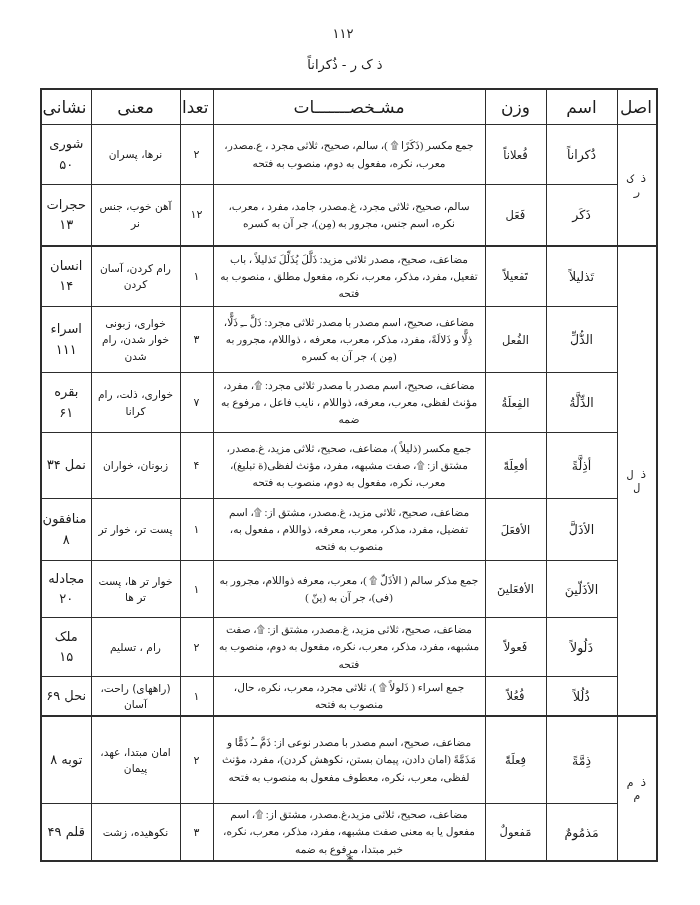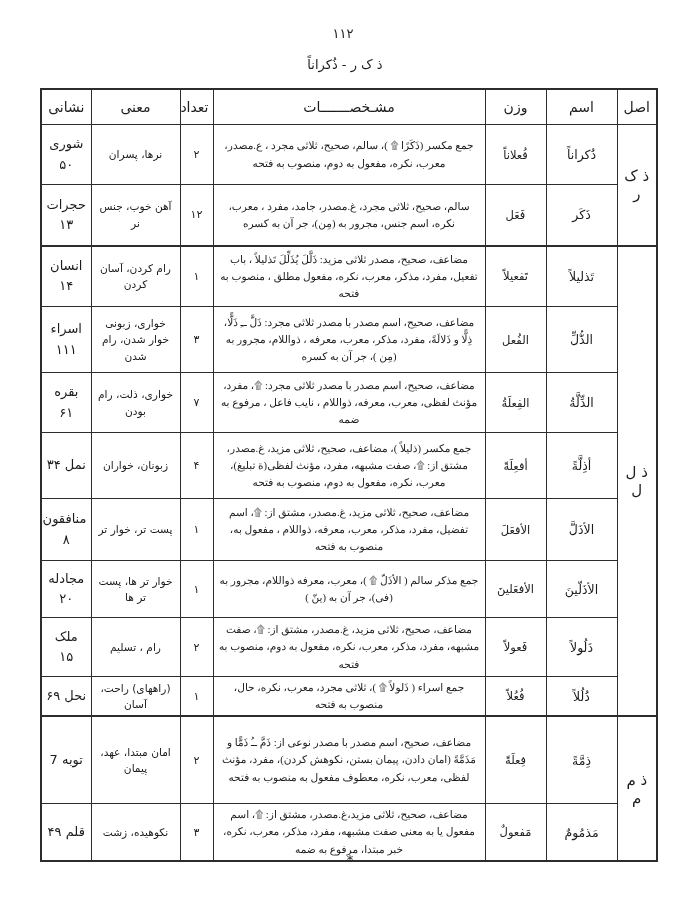--- a/index.html
+++ b/index.html
@@ -46,26 +46,27 @@
   table.morph td, table.morph th {
     border: 1px solid #2d2d2d;
     text-align: center;
     vertical-align: middle;
     padding: 2px 4px;
     font-weight: normal;
     overflow: hidden;
   }
   table.morph { border: 2px solid #2d2d2d; }
   tr.group-start td { border-top: 2px solid #2d2d2d; }
-  th.hdr { font-size: 14px; height: 30px; }
+  th.hdr { font-size: 17px; height: 30px; }
   td.root-cell {
     vertical-align: top;
     padding-top: 9px;
-    font-size: 15px;
+    font-size: 11px;
     letter-spacing: 1px;
+    font-family: Liberation Mono, monospace;
   }
   td.esm-cell  { font-size: 12.5px; }
   td.vazn-cell { font-size: 11.5px; }
   td.specs-cell {
     font-size: 10.6px;
     line-height: 1.62;
     padding: 3px 8px;
     font-family: Liberation Serif, serif;
   }
   td.count-cell { font-size: 11px; }
@@ -155,21 +156,21 @@
         <td class="count-cell">٣</td>
         <td class="meaning-cell">خواری، زبونی خوار شدن، رام شدن</td>
         <td class="ref-cell">اسراء ١١١</td>
       </tr>
 
       <tr style="height:60px">
         <td class="esm-cell">الذِّلَّةُ</td>
         <td class="vazn-cell">الفِعلَةُ</td>
         <td class="specs-cell">مضاعف، صحیح، اسم مصدر با مصدر ثلاثی مجرد: ۩، مفرد، مؤنث لفظی، معرب، معرفه، ذواللام ، نایب فاعل ، مرفوع به ضمه</td>
         <td class="count-cell">٧</td>
-        <td class="meaning-cell">خواری، ذلت، رام بودن</td>
+        <td class="meaning-cell">خواری، ذلت، رام کرانا</td>
         <td class="ref-cell">بقره ۶١</td>
       </tr>
 
       <tr style="height:66px">
         <td class="esm-cell">أذِلَّةً</td>
         <td class="vazn-cell">أفعِلَةً</td>
         <td class="specs-cell">جمع مکسر (ذلیلاً )، مضاعف، صحیح، ثلاثی مزید، غ.مصدر، مشتق از: ۩، صفت مشبهه، مفرد، مؤنث لفظی(ة تبلیغ)، معرب، نکره، مفعول به دوم، منصوب به فتحه</td>
         <td class="count-cell">۴</td>
         <td class="meaning-cell">زبونان، خواران</td>
         <td class="ref-cell">نمل ٣۴</td>
@@ -211,21 +212,21 @@
         <td class="ref-cell">نحل ۶٩</td>
       </tr>
 
       <tr class="group-start" style="height:87px">
         <td class="root-cell" rowspan="2">ذ م م</td>
         <td class="esm-cell">ذِمَّةً</td>
         <td class="vazn-cell">فِعلَةً</td>
         <td class="specs-cell">مضاعف، صحیح، اسم مصدر با مصدر نوعی از: ذَمَّ ــُ ذَمًّا و مَذَمَّةً (امان دادن، پیمان بستن، نکوهش کردن)، مفرد، مؤنث لفظی، معرب، نکره، معطوف مفعول به منصوب به فتحه</td>
         <td class="count-cell">٢</td>
         <td class="meaning-cell">امان مبتدا، عهد، پیمان</td>
-        <td class="ref-cell">توبه 7</td>
+        <td class="ref-cell">توبه ٨</td>
       </tr>
 
       <tr style="height:58px">
         <td class="esm-cell">مَذمُومٌ</td>
         <td class="vazn-cell">مَفعولٌ</td>
         <td class="specs-cell">مضاعف، صحیح، ثلاثی مزید،غ.مصدر، مشتق از: ۩، اسم مفعول یا به معنی صفت مشبهه، مفرد، مذکر، معرب، نکره، خبر مبتدا، مرفوع به ضمه</td>
         <td class="count-cell">٣</td>
         <td class="meaning-cell">نکوهیده، زشت</td>
         <td class="ref-cell">قلم ۴٩</td>
       </tr>

